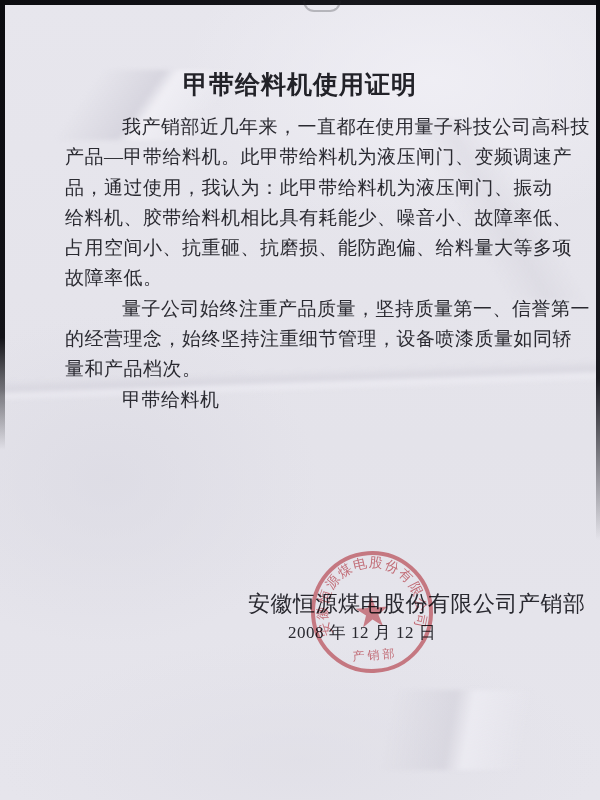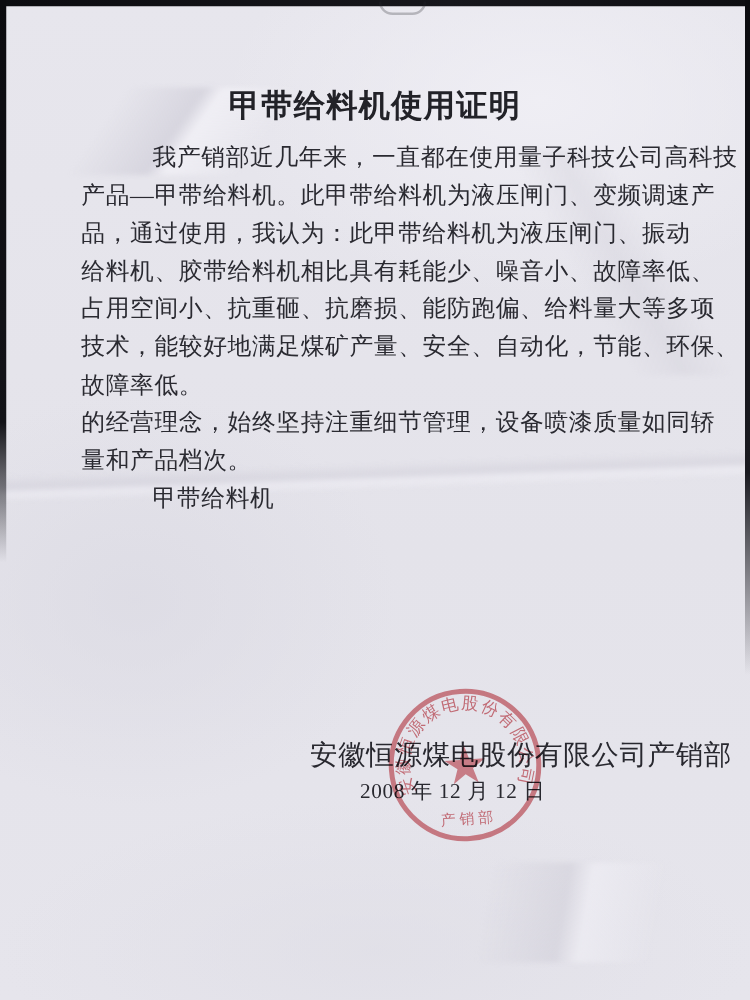--- a/index.html
+++ b/index.html
@@ -62,22 +62,22 @@
   <div class="notch-mark"></div>
 
   <div class="title">甲带给料机使用证明</div>
 
   <div class="body-text">
     <div class="line indent">我产销部近几年来，一直都在使用量子科技公司高科技</div>
     <div class="line">产品—甲带给料机。此甲带给料机为液压闸门、变频调速产</div>
     <div class="line">品，通过使用，我认为：此甲带给料机为液压闸门、振动</div>
     <div class="line">给料机、胶带给料机相比具有耗能少、噪音小、故障率低、</div>
     <div class="line">占用空间小、抗重砸、抗磨损、能防跑偏、给料量大等多项</div>
-    <div class="line">技术，能较好地满足煤矿产量、安全、自动化，节能、环保、</div>
     <div class="line">故障率低。</div>
+    <div class="line indent">量子公司始终注重产品质量，坚持质量第一、信誉第一</div>
     <div class="line">的经营理念，始终坚持注重细节管理，设备喷漆质量如同轿</div>
     <div class="line">量和产品档次。</div>
     <div class="line indent">甲带给料机</div>
   </div>
 
   <div class="signature">安徽恒源煤电股份有限公司产销部</div>
   <div class="date">2008 年 12 月 12 日</div>
 
   <svg class="stamp" viewBox="0 0 150 150" xmlns="http://www.w3.org/2000/svg" xmlns:xlink="http://www.w3.org/1999/xlink">
     <defs>

